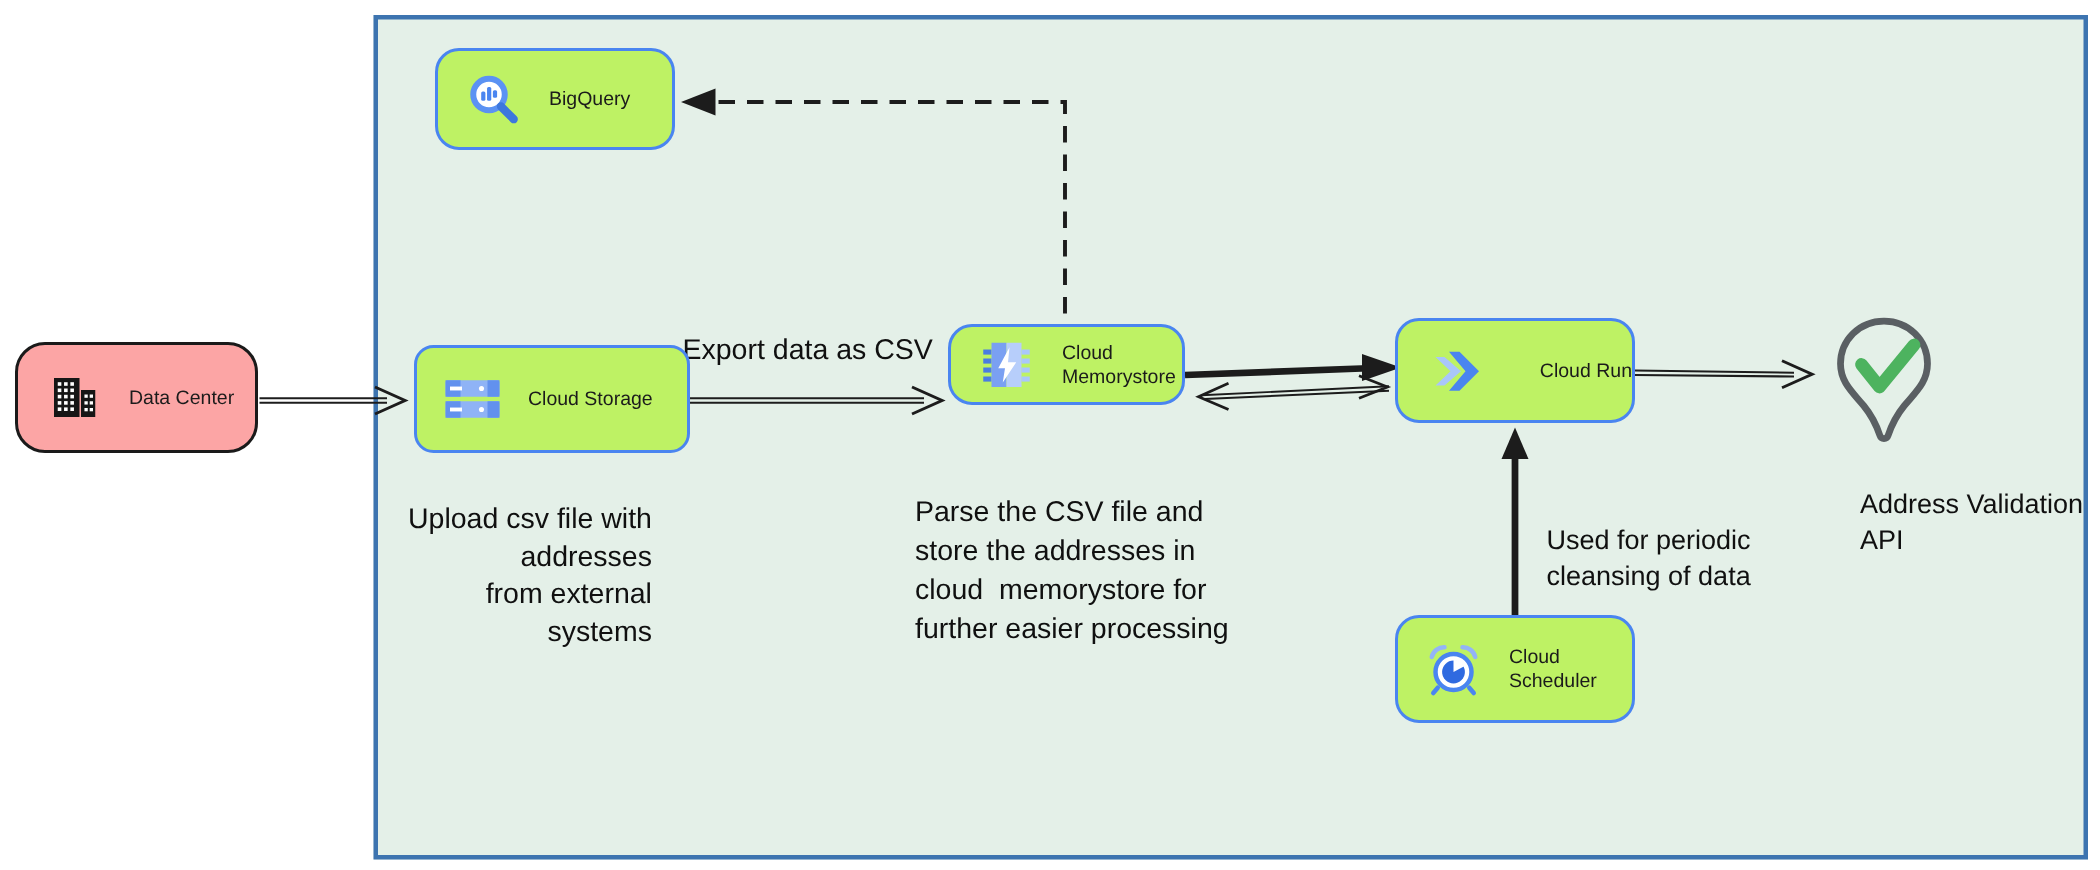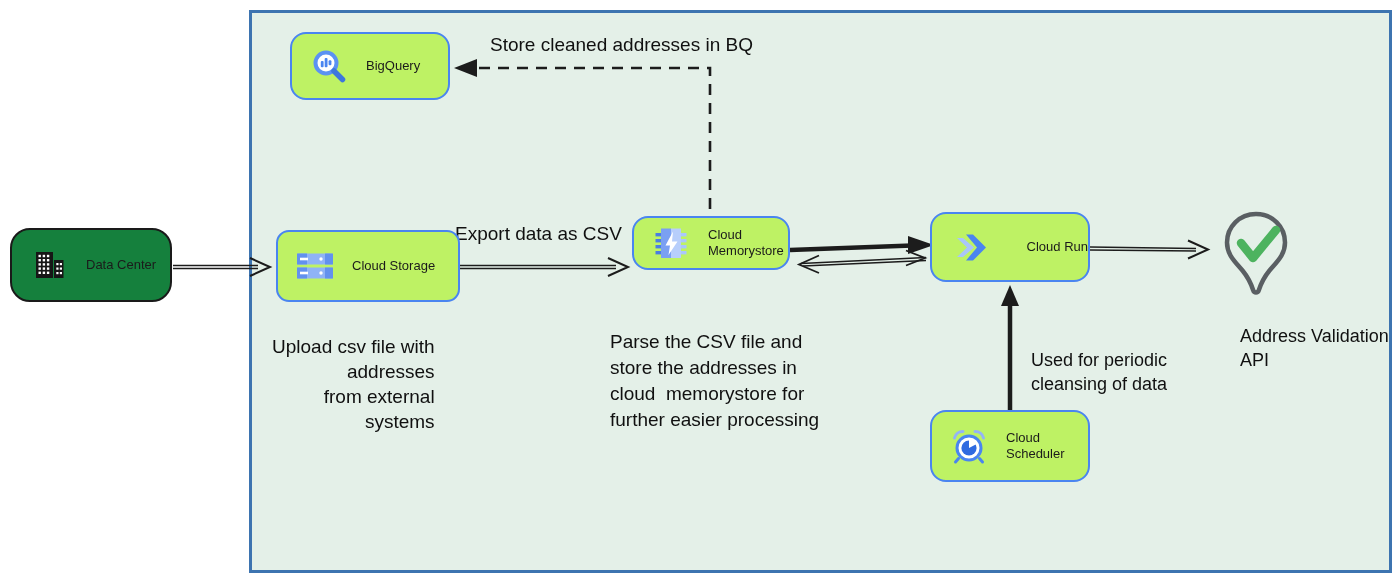--- a/index.html
+++ b/index.html
@@ -11,21 +11,21 @@
     position:absolute;left:249px;top:10px;width:1143px;height:563px;
     background:#e4f0e8;border:3px solid #3d74b0;box-sizing:border-box;z-index:1;
   }
   #edges{position:absolute;left:0;top:0;width:1400px;height:580px;z-index:5;pointer-events:none;}
   .node{
     position:absolute;z-index:10;background:#bef264;border:2px solid #4a85f0;
     border-radius:16px;box-sizing:border-box;display:flex;align-items:center;
     padding-left:18px;gap:18px;font-size:13px;color:#1b1b1b;
   }
   .node .lbl{white-space:pre-wrap;line-height:1.25;}
-  #node-data-center{left:10px;top:228px;width:162px;height:74px;background:#15803d;border:2px solid #1a1a1a;border-radius:20px;}
+  #node-data-center{left:10px;top:228px;width:162px;height:74px;background:#fca5a5;border:2px solid #1a1a1a;border-radius:20px;}
   #node-bigquery{left:290px;top:32px;width:160px;height:68px;}
   #node-cloud-storage{left:276px;top:230px;width:184px;height:72px;border-radius:13px;}
   #node-memorystore{left:632px;top:216px;width:158px;height:54px;}
   #node-cloud-run{left:930px;top:212px;width:160px;height:70px;justify-content:space-between;}
   #node-scheduler{left:930px;top:410px;width:160px;height:72px;}
   .ann{position:absolute;z-index:8;font-size:19px;line-height:25px;color:#101010;white-space:pre-wrap;}
   #ann-store-bq{left:490px;top:32px;}
   #ann-export-csv{left:455px;top:221px;}
   #ann-upload{left:272px;top:334px;text-align:right;}
   #ann-parse{left:610px;top:329px;line-height:26px;}
@@ -191,21 +191,20 @@
       <line x1="29.5" y1="31.5" x2="32.5" y2="35" stroke="#4a85f0" stroke-width="3" stroke-linecap="round"></line>
     </svg>
     <span class="lbl">Cloud Scheduler</span>
   </div>
 
   <svg id="pin" width="76" height="102" viewBox="0 0 76 100">
     <path d="M38,7 C54.5,7 67,19.8 67,35.5 C67,47.5 59.5,54 51.5,63.5 C47,69 43.3,75.6 40.8,83.2 C39.8,86.2 36.2,86.2 35.2,83.2 C32.7,75.6 29,69 24.5,63.5 C16.5,54 9,47.5 9,35.5 C9,19.8 21.5,7 38,7 Z" fill="none" stroke="#5a5f63" stroke-width="4.5"></path>
     <path d="M23,36 L35,51 L58,23" fill="none" stroke="#4db35f" stroke-width="8.5" stroke-linecap="round" stroke-linejoin="round"></path>
   </svg>
 
-  <div class="ann" id="ann-store-bq">Store cleaned addresses in BQ</div>
   <div class="ann" id="ann-export-csv">Export data as CSV</div>
   <div class="ann" id="ann-upload">Upload csv file with
 addresses
 from external
 systems</div>
   <div class="ann" id="ann-parse">Parse the CSV file and
 store the addresses in
 cloud  memorystore for
 further easier processing</div>
   <div class="ann" id="ann-periodic">Used for periodic

